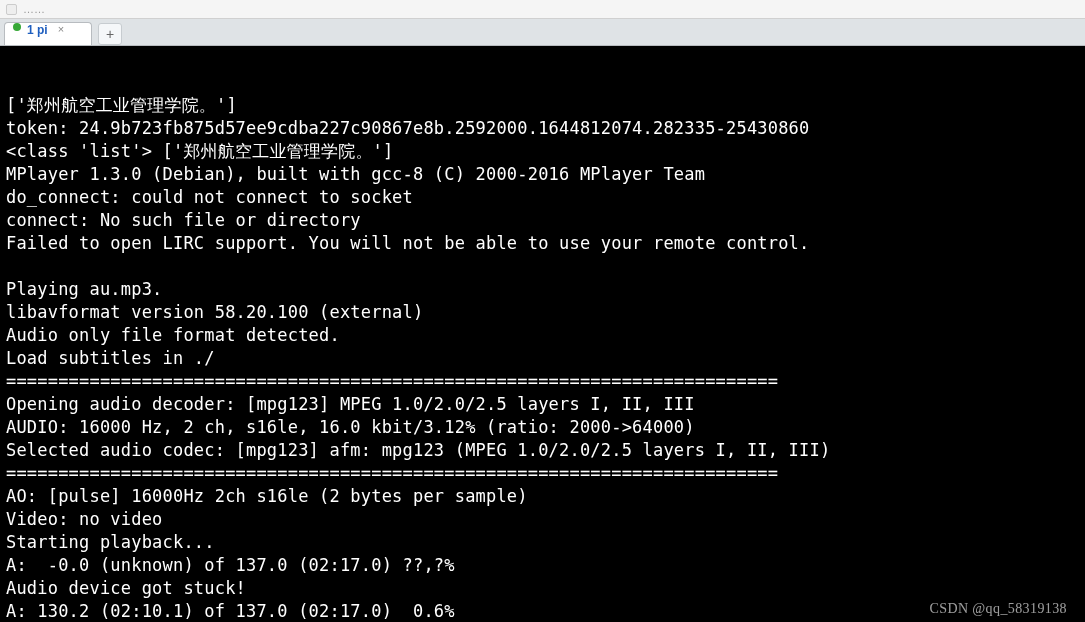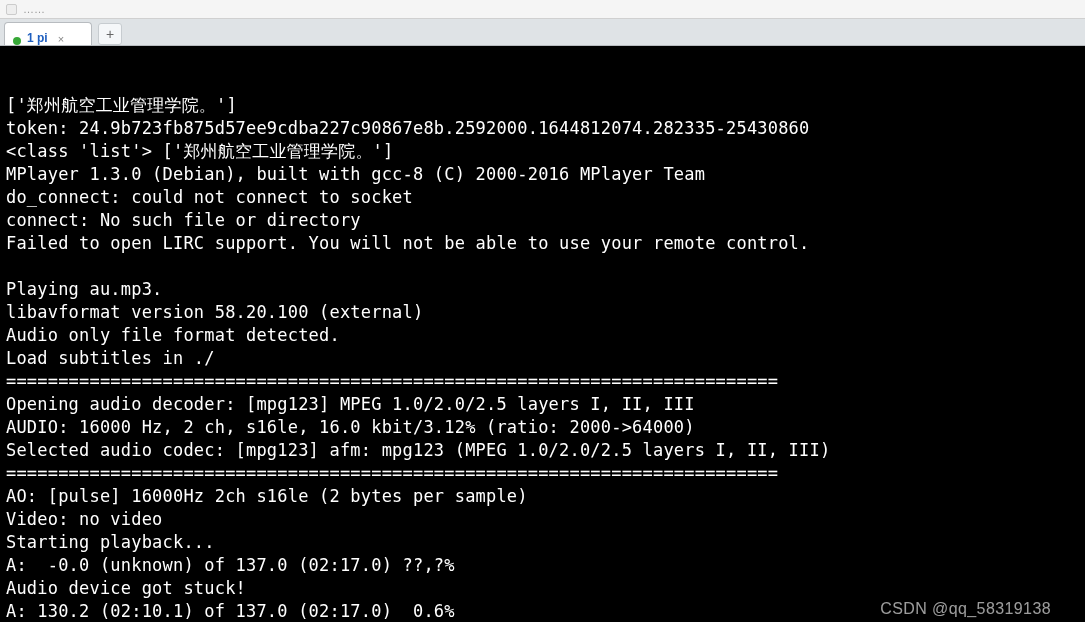--- a/index.html
+++ b/index.html
@@ -1,25 +1,25 @@
 <!DOCTYPE html>
 <html><head>
 <meta charset="utf-8">
 <style>
   html,body{margin:0;padding:0;height:100%;width:1085px;font-family:sans-serif;background:#ececec;overflow:hidden}
   .titlebar{height:18px;background:#f5f5f5;border-bottom:1px solid #d0d0d0;display:flex;align-items:center;padding:0 6px;font-size:11px;color:#999;gap:6px}
   .titlebar .dot{width:9px;height:9px;border-radius:2px;background:#eee;border:1px solid #ccc}
   .tabbar{height:26px;background:#dfe3e6;border-bottom:1px solid #b8bcc0;display:flex;align-items:flex-end;padding-left:4px}
-  .tab{height:22px;min-width:70px;display:flex;align-items:flex-end;gap:6px;padding:0 8px;font-size:12px;border:1px solid #b8bcc0;border-bottom:none;border-top-left-radius:4px;border-top-right-radius:4px;background:#fff;position:relative}
+  .tab{height:22px;min-width:70px;display:flex;align-items:flex-start;gap:6px;padding:0 8px;font-size:12px;border:1px solid #b8bcc0;border-bottom:none;border-top-left-radius:4px;border-top-right-radius:4px;background:#fff;position:relative}
   .tab .bullet{width:8px;height:8px;border-radius:50%;background:#37a837}
   .tab .lbl{color:#1f5fbf;font-weight:600}
   .tab .close{color:#888;font-size:11px;margin-left:4px}
   .newtab{width:22px;height:20px;display:flex;align-items:center;justify-content:center;color:#666;font-size:14px;margin-left:6px;border:1px solid #c7ccd0;background:#f5f7f9;border-radius:3px}
   .term{background:#000;color:#fff;font-family:Consolas,"DejaVu Sans Mono","Liberation Mono",monospace;font-size:17px;line-height:23px;letter-spacing:0.2px;height:calc(622px - 18px - 26px);overflow:hidden;padding:2px 6px;white-space:pre;position:relative}
-  .watermark{position:absolute;right:34px;bottom:8px;color:rgba(230,230,230,0.68);font-family:Liberation Sans, sans-serif;font-size:16px;letter-spacing:0.4px;pointer-events:none}
+  .watermark{position:absolute;right:18px;bottom:8px;color:rgba(230,230,230,0.68);font-family:Liberation Serif, serif;font-size:14px;letter-spacing:0.4px;pointer-events:none}
 </style>
 </head>
 <body>
 
 <div class="titlebar">
   <span class="dot"></span>
   <span>……</span>
 </div>
 
 <div class="tabbar">

